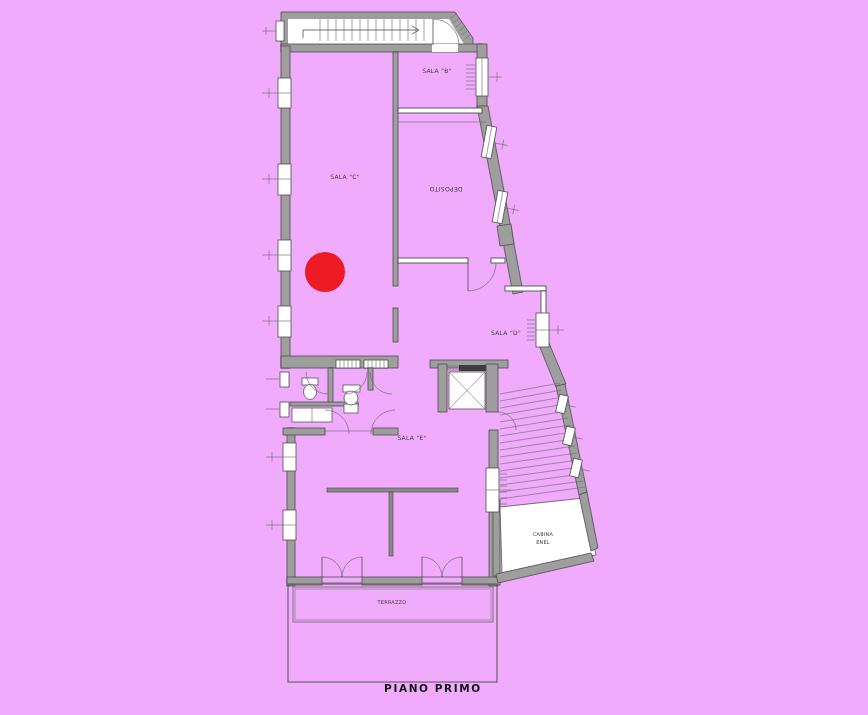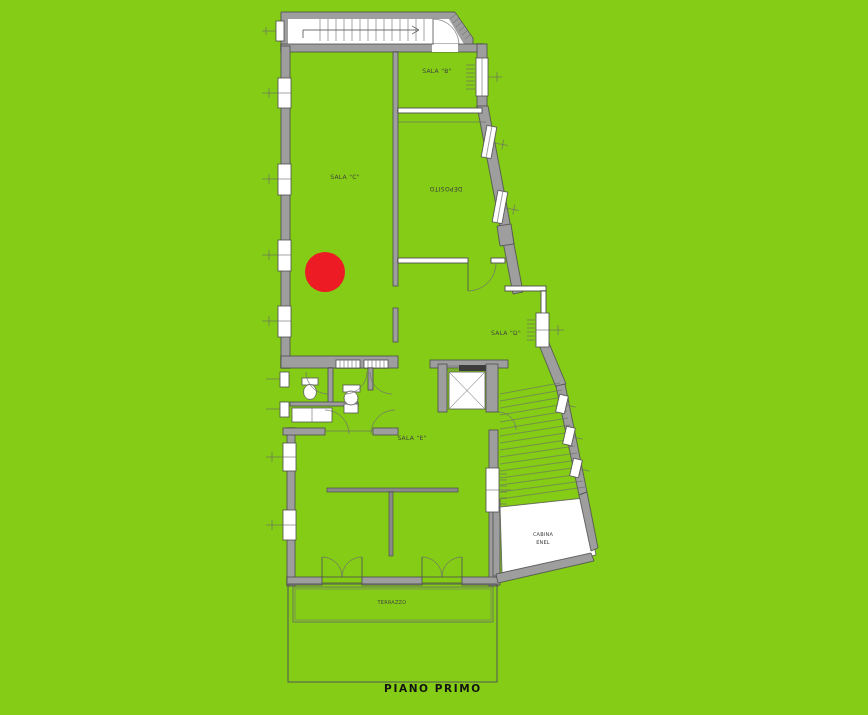--- a/index.html
+++ b/index.html
@@ -1,16 +1,16 @@
 <!DOCTYPE html>
 <html><head>
 <meta charset="utf-8">
 <style>
   html,body{margin:0;padding:0;background:#ffffff;}
-  .canvas{position:relative;width:868px;height:715px;background:#84cc16;overflow:hidden;
+  .canvas{position:relative;width:868px;height:715px;background:#f0abfc;overflow:hidden;
           font-family:"DejaVu Sans",sans-serif;}
   svg{position:absolute;left:0;top:0;}
   .wall{fill:#9e9e9e;stroke:#4d4d4d;stroke-width:.8;}
   .thinwall{fill:#ffffff;stroke:#4f4f4f;stroke-width:.9;}
   .ln{stroke:#4f4f4f;stroke-width:.8;fill:none;}
   .fine{stroke:#6a6a6a;stroke-width:.6;fill:none;}
   .win{fill:#ffffff;stroke:#4f4f4f;stroke-width:.8;}
   .arc{stroke:#6f6f6f;stroke-width:.7;fill:none;}
   .fix{fill:#ffffff;stroke:#555;stroke-width:.8;}
   .lbl{font-size:6px;fill:#3f3f3f;letter-spacing:.3px;text-anchor:middle;}

